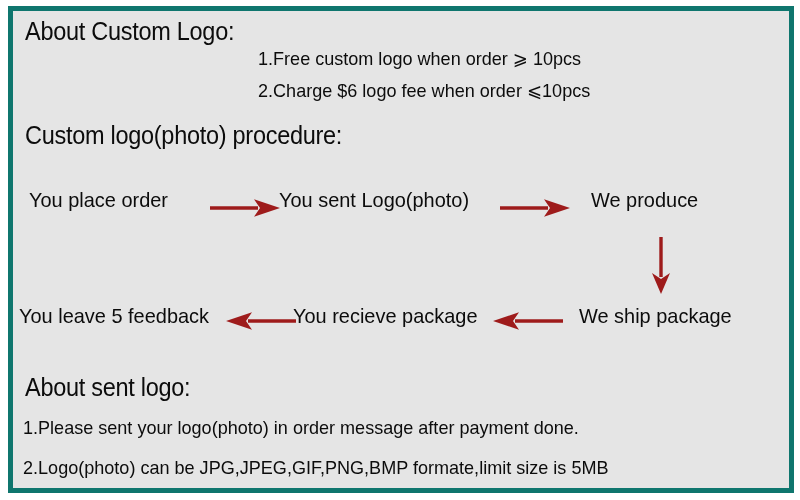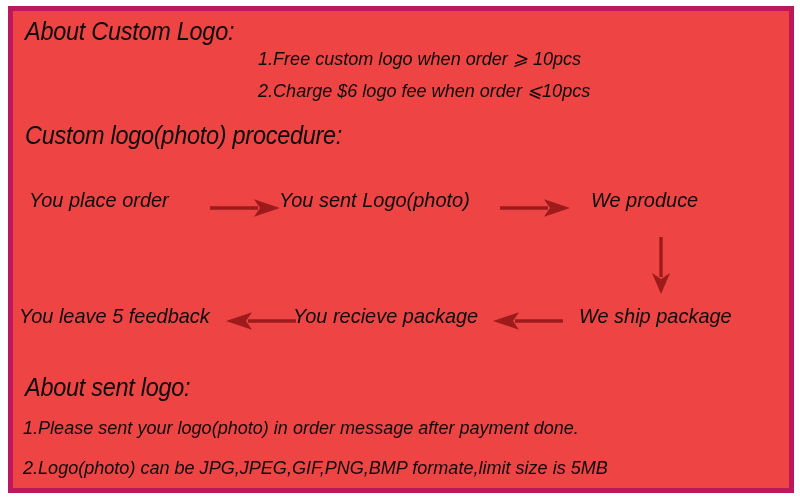--- a/index.html
+++ b/index.html
@@ -24,23 +24,22 @@
   }
 
   
   .frame {
     position: absolute;
     left: 8px;
     top: 6px;
     width: 786px;
     height: 487px;
     box-sizing: border-box;
-    border: 5px solid #be185d;
-    background: #ef4444;
-    font-style: italic;
+    border: 5px solid #0f766e;
+    background: #e5e5e5;
   }
 
   .inner {
     position: absolute;
     left: 0;
     top: 0;
     right: 0;
     bottom: 0;
   }
 

